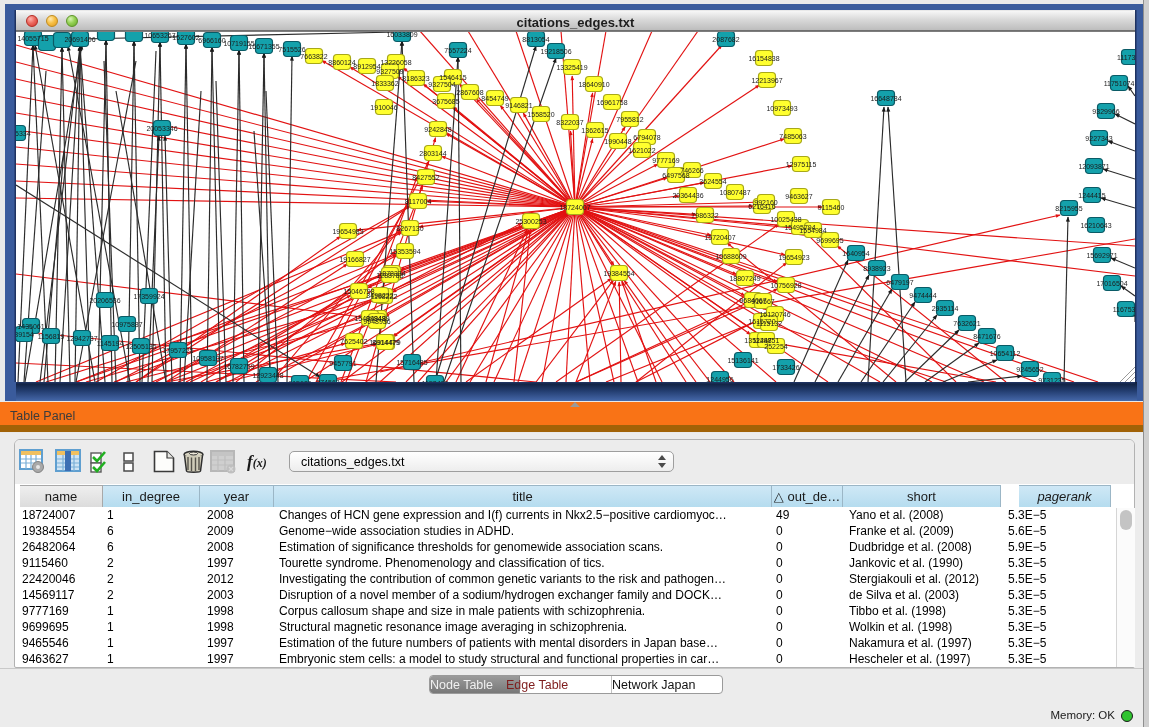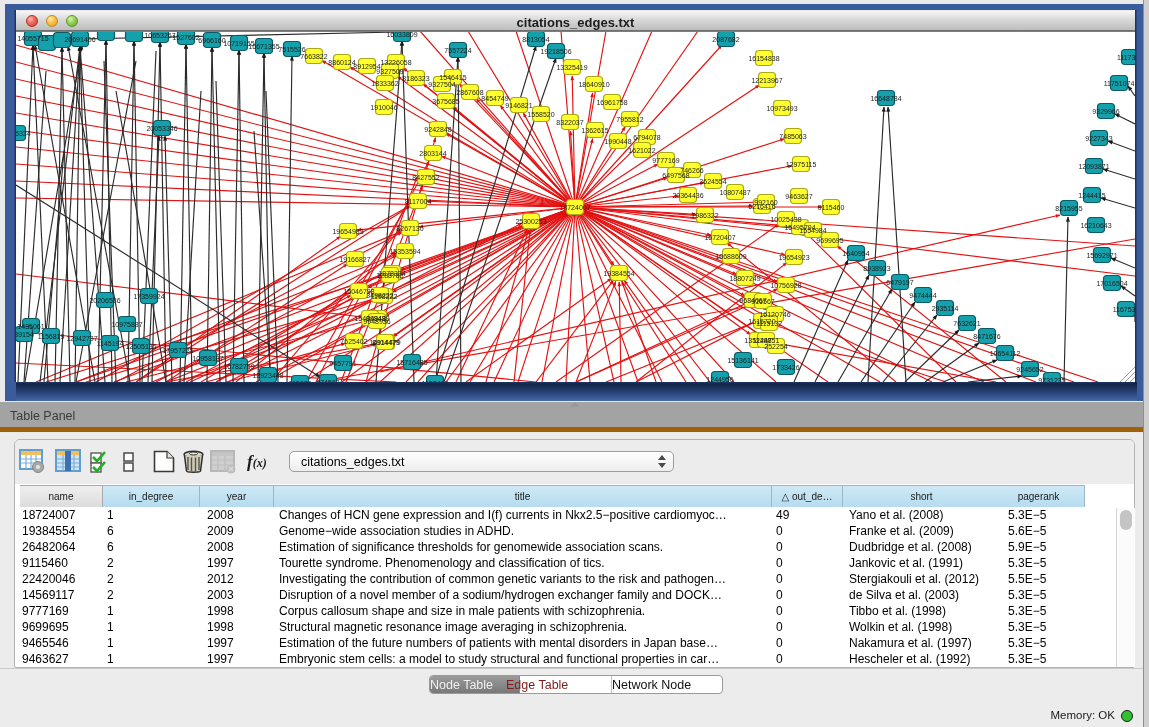--- a/index.html
+++ b/index.html
@@ -5,27 +5,27 @@
 body{position:relative;background:#e9e9e9}
 #mdi{position:absolute;left:5px;top:4px;width:1138px;height:397px;background:#3a5b9c}
 #win{position:absolute;left:11px;top:6px;width:1119px;height:372px;background:#fff;box-shadow:-1.5px 0 0 #1e3260,1.5px 0 0 #1e3260,0 1.5px 0 #1e3260}
 #tbar{position:absolute;left:0;top:0;width:1119px;height:21px;border-radius:4px 4px 0 0;background:linear-gradient(#f7f7f7,#d9d9d9 45%,#bdbdbd);border-bottom:1px solid #6f6f6f;border-top:1px solid #e9e9e9}
 .tl{position:absolute;top:3.5px;width:12px;height:12px;border-radius:50%}
 #tl1{left:10px;background:radial-gradient(circle at 35% 30%,#ffb3ad,#ec6a60 45%,#d0342c);border:1px solid #b52b23}
 #tl2{left:29.5px;background:radial-gradient(circle at 35% 30%,#ffe9b0,#f7c045 45%,#e0991f);border:1px solid #c08b1d}
 #tl3{left:49.5px;background:radial-gradient(circle at 35% 30%,#d6f3b3,#94d153 45%,#66a62c);border:1px solid #5d9427}
 #ttl{position:absolute;left:0;top:4px;width:100%;text-align:center;font-size:13px;font-weight:bold;color:#1d1d1d}
 #botshadow{position:absolute;left:11px;top:378px;width:1121px;height:19px;background:linear-gradient(#0e1c38,#223c6e 45%,#3f609f 90%,#466aa9)}
-#panelbar{position:absolute;left:0;top:402px;width:1145px;height:30px;background:#a3a3a3;border-bottom:5px solid #a16207}
+#panelbar{position:absolute;left:0;top:402px;width:1145px;height:30px;background:#f97316;border-bottom:7px solid #a16207}
 #panelbar .t{position:absolute;left:10px;top:7px;font-size:12.5px;color:#3c3c3c}
 #bodybg{position:absolute;left:0;top:433px;width:1145px;height:294px;background:#ececec}
 #pbox{position:absolute;left:14px;top:439px;width:1121px;height:229px;border:1px solid #b2b2b2;border-radius:6px 6px 2px 2px;background:#fff;overflow:hidden}
 #toolrow{position:absolute;left:0;top:0;width:100%;height:44px;background:#ececec}
 .cell{position:absolute;font-size:12px;color:#000;white-space:nowrap;line-height:15px}
-.hd{position:absolute;top:485px;height:22px;background:linear-gradient(#cfe8f6,#b5dcef);border-right:1px solid #9bb6c6;border-top:1px solid #9bb6c6;font-size:10px;color:#1a1a1a;text-align:center;line-height:22px}
+.hd{position:absolute;top:485px;height:22px;background:linear-gradient(#cfe8f6,#b5dcef);border-right:1px solid #9bb6c6;border-top:1px solid #9bb6c6;font-size:13px;color:#1a1a1a;text-align:center;line-height:22px}
 #vscr{position:absolute;left:1116px;top:508px;width:19px;height:159px;background:#fbfbfb;border-left:1px solid #d5d5d5}
 #vthumb{position:absolute;left:3px;top:2px;width:12px;height:20px;background:#c4c4c4;border-radius:6px}
 #tabs{position:absolute;left:429px;top:675px;width:294px;height:19px;border:1px solid #9a9a9a;border-radius:4px;background:#fff;overflow:hidden;font-size:12.5px}
 #tabs .seg{position:absolute;top:0;height:100%;text-align:left;line-height:18px}
 #memtxt{position:absolute;top:709px;left:1010px;width:105px;text-align:right;font-size:11.5px;color:#1a1a1a}
 #memdot{position:absolute;left:1121px;top:710px;width:12px;height:12px;border-radius:50%;background:#2fc32f;border:1.5px solid #1c1c1c}
 .ic{position:absolute}
 </style></head><body>
 <div id="mdi"></div>
 <div id="mdi2" style="position:absolute;left:5px;top:4px;width:1138px;height:397px">
@@ -612,21 +612,21 @@
       <path d="M5 0 L9 5 L1 5 z" fill="#4a4a4a"></path>
       <path d="M5 13 L9 8 L1 8 z" fill="#4a4a4a"></path>
     </svg>
 </div>
 <div class="hd" style="left:20px;width:83px;background:linear-gradient(#efefef,#dcdcdc);border-right:1px solid #a8a8a8;border-top:1px solid #a8a8a8;">name</div>
 <div class="hd" style="left:103px;width:97px;">in_degree</div>
 <div class="hd" style="left:200px;width:74px;text-align:center;">year</div>
 <div class="hd" style="left:274px;width:498px;">title</div>
 <div class="hd" style="left:772px;width:71px;">△ out_de…</div>
 <div class="hd" style="left:843px;width:158px;">short</div>
-<div class="hd" style="left:993px;width:92px;">pagerank</div>
+<div class="hd" style="left:1019px;width:92px;font-style:italic;">pagerank</div>
 <div class="cell" style="left:22px;top:508px">18724007</div>
 <div class="cell" style="left:107px;top:508px">1</div>
 <div class="cell" style="left:207px;top:508px">2008</div>
 <div class="cell" style="left:279px;top:508px">Changes of HCN gene expression and I(f) currents in Nkx2.5−positive cardiomyoc…</div>
 <div class="cell" style="left:776px;top:508px">49</div>
 <div class="cell" style="left:849px;top:508px">Yano et al. (2008)</div>
 <div class="cell" style="left:1008px;top:508px">5.3E−5</div>
 <div class="cell" style="left:22px;top:524px">19384554</div>
 <div class="cell" style="left:107px;top:524px">6</div>
 <div class="cell" style="left:207px;top:524px">2009</div>
@@ -639,21 +639,21 @@
 <div class="cell" style="left:207px;top:540px">2008</div>
 <div class="cell" style="left:279px;top:540px">Estimation of significance thresholds for genomewide association scans.</div>
 <div class="cell" style="left:776px;top:540px">0</div>
 <div class="cell" style="left:849px;top:540px">Dudbridge et al. (2008)</div>
 <div class="cell" style="left:1008px;top:540px">5.9E−5</div>
 <div class="cell" style="left:22px;top:556px">9115460</div>
 <div class="cell" style="left:107px;top:556px">2</div>
 <div class="cell" style="left:207px;top:556px">1997</div>
 <div class="cell" style="left:279px;top:556px">Tourette syndrome. Phenomenology and classification of tics.</div>
 <div class="cell" style="left:776px;top:556px">0</div>
-<div class="cell" style="left:849px;top:556px">Jankovic et al. (1991)</div>
+<div class="cell" style="left:849px;top:556px">Jankovic et al. (1990)</div>
 <div class="cell" style="left:1008px;top:556px">5.3E−5</div>
 <div class="cell" style="left:22px;top:572px">22420046</div>
 <div class="cell" style="left:107px;top:572px">2</div>
 <div class="cell" style="left:207px;top:572px">2012</div>
 <div class="cell" style="left:279px;top:572px">Investigating the contribution of common genetic variants to the risk and pathogen…</div>
 <div class="cell" style="left:776px;top:572px">0</div>
 <div class="cell" style="left:849px;top:572px">Stergiakouli et al. (2012)</div>
 <div class="cell" style="left:1008px;top:572px">5.5E−5</div>
 <div class="cell" style="left:22px;top:588px">14569117</div>
 <div class="cell" style="left:107px;top:588px">2</div>
@@ -681,29 +681,29 @@
 <div class="cell" style="left:207px;top:636px">1997</div>
 <div class="cell" style="left:279px;top:636px">Estimation of the future numbers of patients with mental disorders in Japan base…</div>
 <div class="cell" style="left:776px;top:636px">0</div>
 <div class="cell" style="left:849px;top:636px">Nakamura et al. (1997)</div>
 <div class="cell" style="left:1008px;top:636px">5.3E−5</div>
 <div class="cell" style="left:22px;top:652px">9463627</div>
 <div class="cell" style="left:107px;top:652px">1</div>
 <div class="cell" style="left:207px;top:652px">1997</div>
 <div class="cell" style="left:279px;top:652px">Embryonic stem cells: a model to study structural and functional properties in car…</div>
 <div class="cell" style="left:776px;top:652px">0</div>
-<div class="cell" style="left:849px;top:652px">Hescheler et al. (1992)</div>
+<div class="cell" style="left:849px;top:652px">Hescheler et al. (1997)</div>
 <div class="cell" style="left:1008px;top:652px">5.3E−5</div>
 <div id="vscr">
     <div id="vthumb"></div>
   </div>
 <div id="tabs">
  <div class="seg" style="left:0;width:90px;background:linear-gradient(#9b9b9b,#787878);color:#f0f0f0;border-right:1px solid #8a8a8a">Node Table</div>
  <div class="seg" style="left:76px;width:90px;color:#7f1d1d">Edge Table</div>
- <div class="seg" style="left:181px;width:113px;color:#111;border-left:1px solid #c2c2c2">Network Node</div>
+ <div class="seg" style="left:181px;width:113px;color:#111;border-left:1px solid #c2c2c2">Network Japan</div>
 </div>
 <div id="memtxt">Memory: OK</div>
 <div id="memdot"></div>
 <div style="position:absolute;left:1143px;top:0;width:6px;height:727px;background:#cfcfcf;border-left:1px solid #8f8f8f"></div>
 <div style="position:absolute;left:0;top:668px;width:1143px;height:1px;background:#c9c9c9"></div>
 <svg style="position:absolute;left:569px;top:402px" width="12" height="6">
     <path d="M6 0 L11 5 L1 5 z" fill="#9a9a9a"></path>
   </svg>
 
 </body></html>

